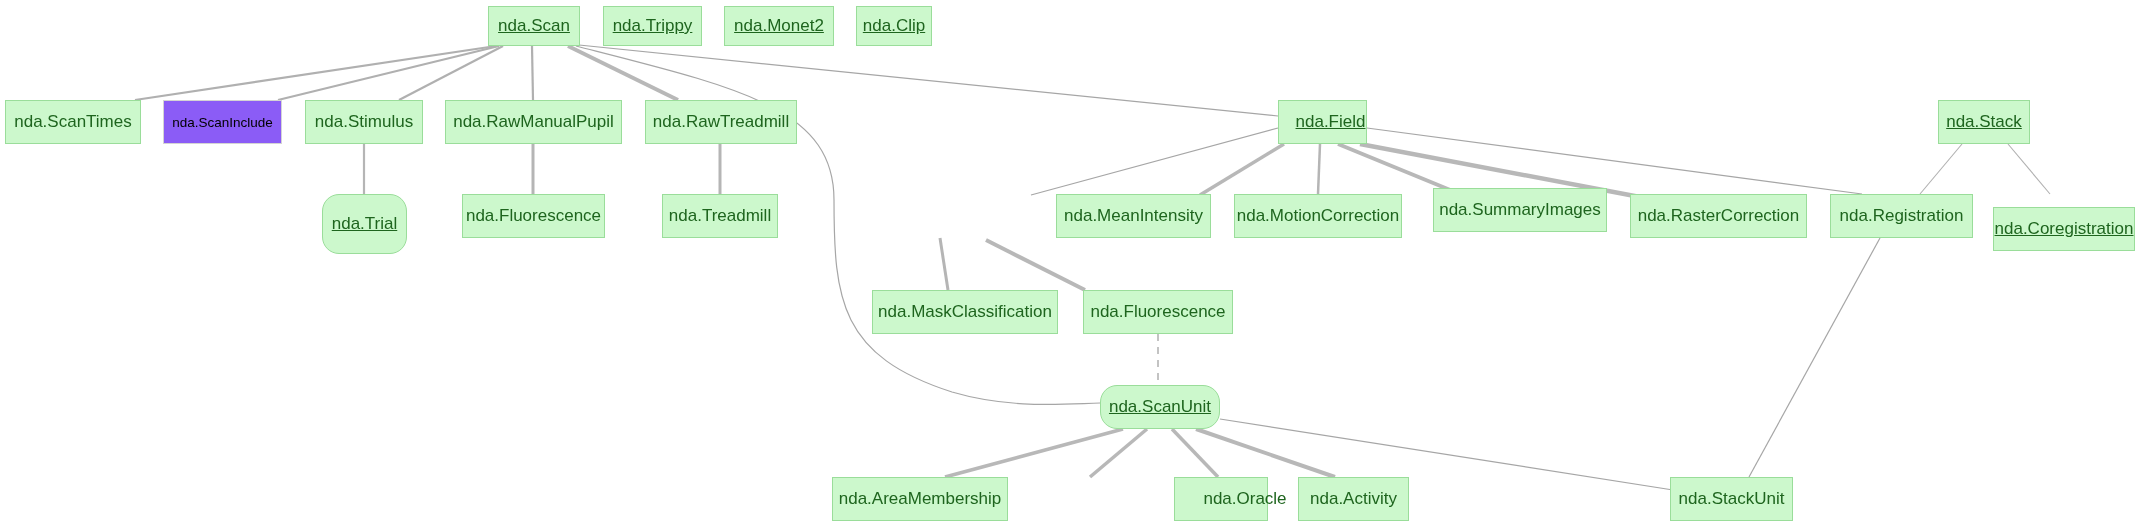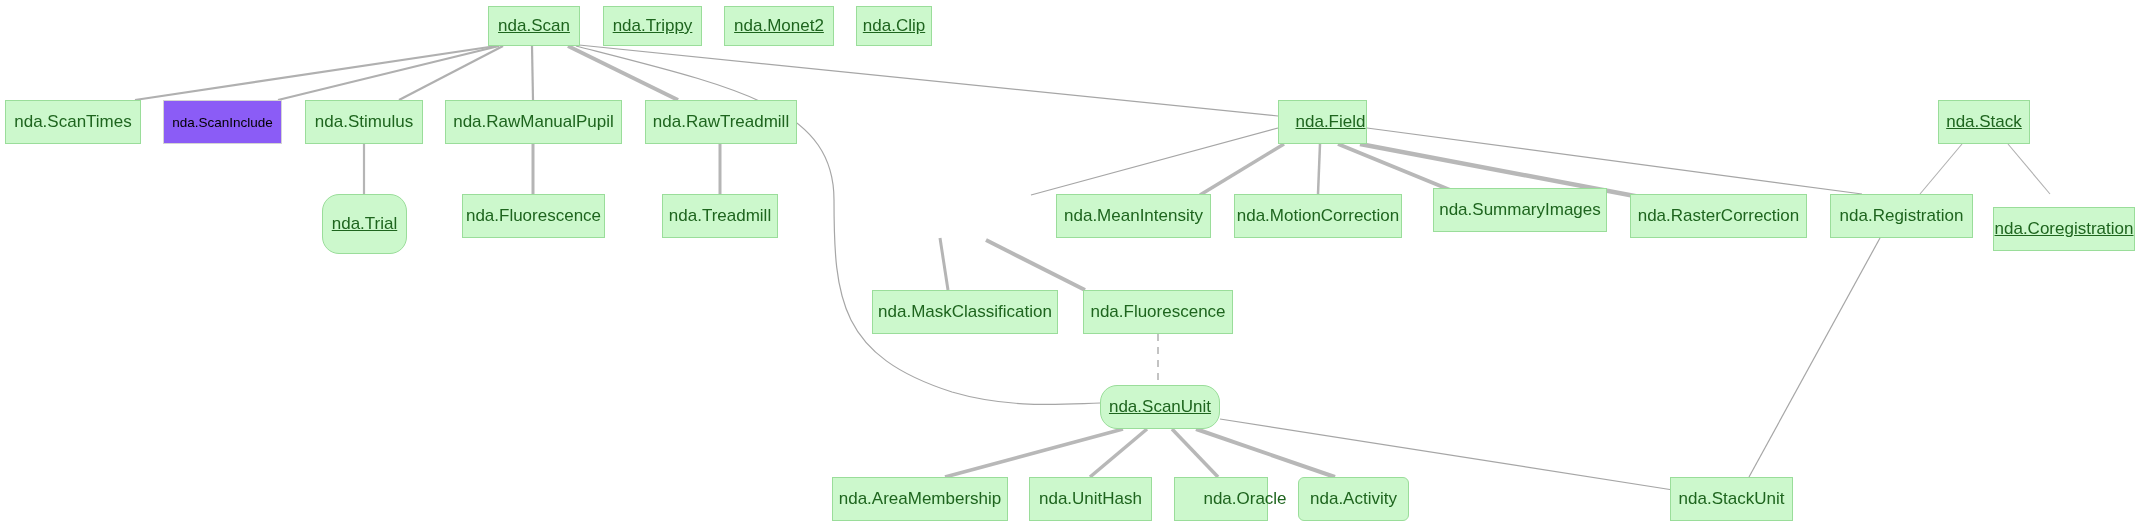--- a/index.html
+++ b/index.html
@@ -138,26 +138,23 @@
       <span class="lbl">nda.Fluorescence</span>
     </div>
 
   <div class="node u" style="left:1100px;top:385px;width:120px;height:44px;border-radius:17px;">
       <span class="lbl">nda.ScanUnit</span>
     </div>
 
   <div class="node" style="left:832px;top:477px;width:176px;height:44px;">
       <span class="lbl">nda.AreaMembership</span>
     </div>
-  <div class="node" style="left:1029px;top:477px;width:123px;height:44px;">
-      <span class="lbl">nda.UnitHash</span>
-    </div>
   <div class="node" style="left:1174px;top:477px;width:94px;height:44px;padding-left:48px;">
       <span class="lbl">nda.Oracle</span>
     </div>
-  <div class="node" style="left:1298px;top:477px;width:111px;height:44px;border-radius:6px;">
+  <div class="node" style="left:1298px;top:477px;width:111px;height:44px;">
       <span class="lbl">nda.Activity</span>
     </div>
   <div class="node" style="left:1670px;top:477px;width:123px;height:44px;">
       <span class="lbl">nda.StackUnit</span>
     </div>
 
 </div>
 
 </body></html>

